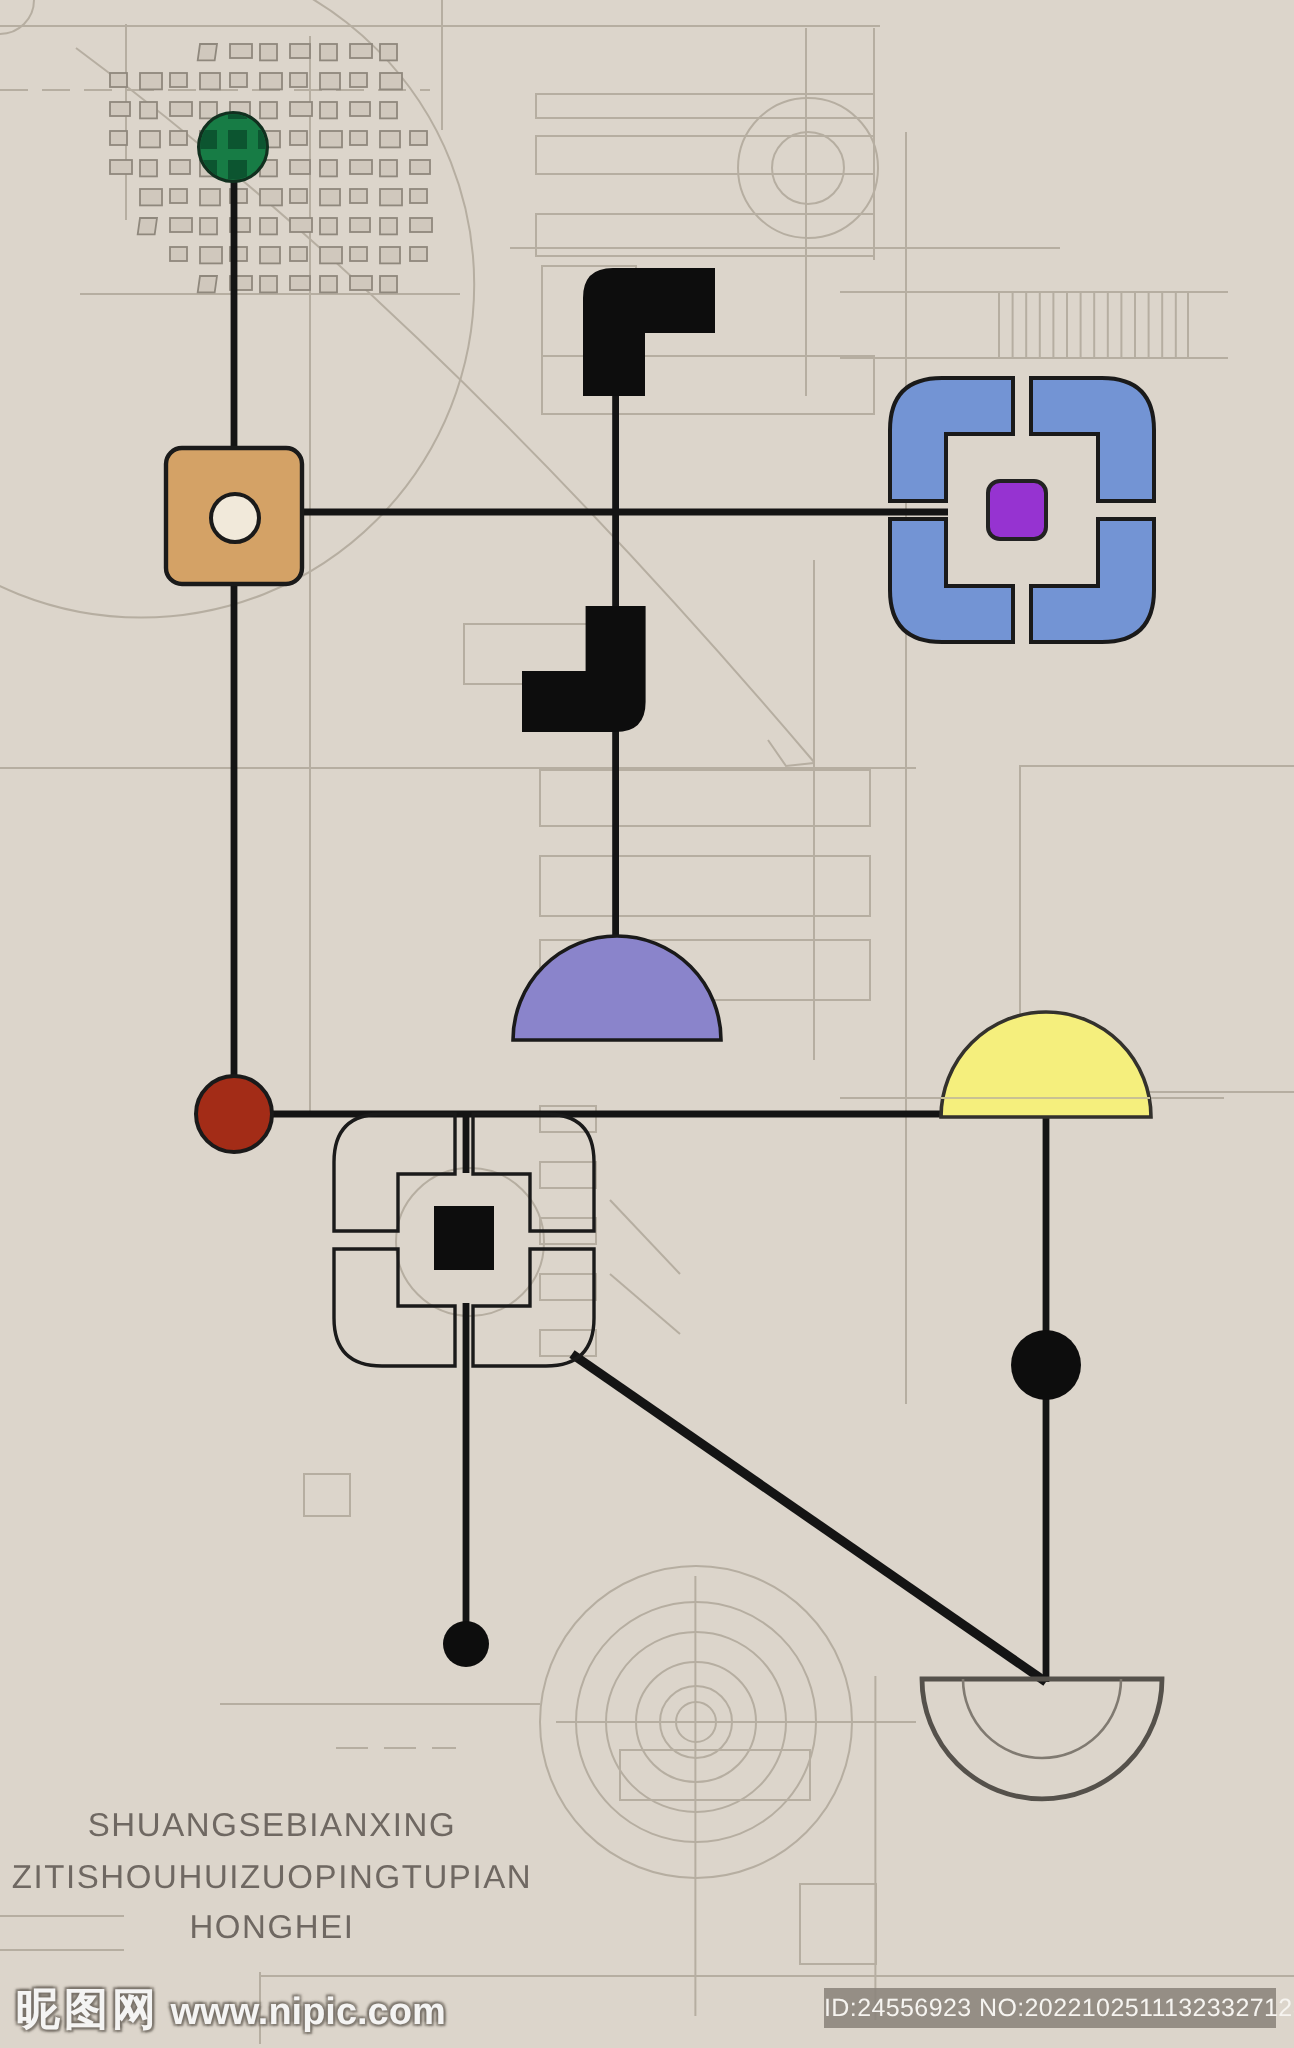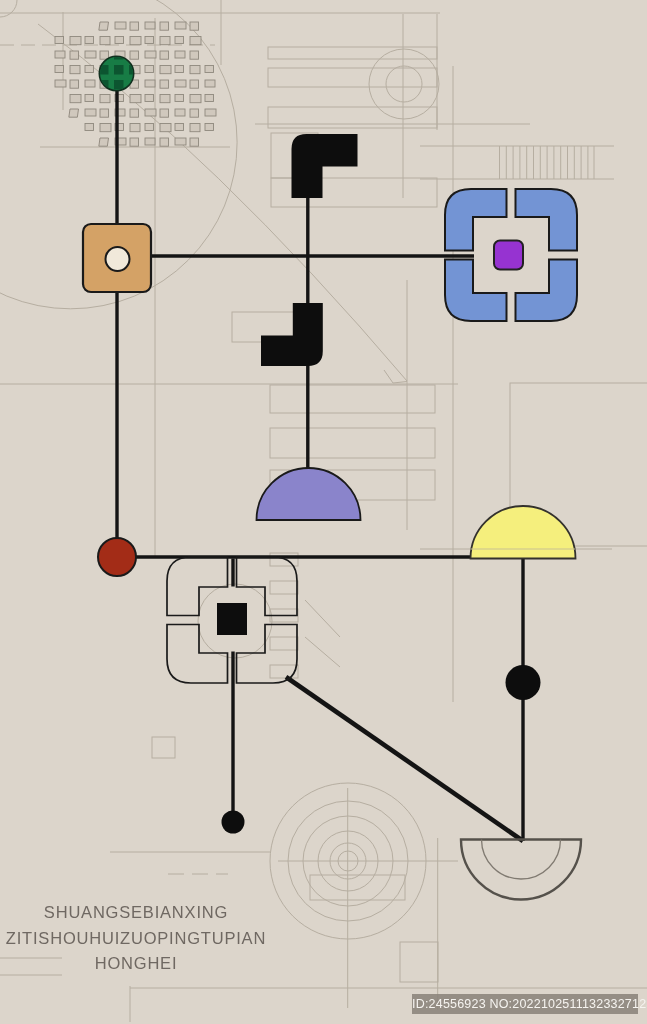--- a/index.html
+++ b/index.html
@@ -275,14 +275,15 @@
     <path d="M 481.5 839.5 A 39.5 39.5 0 0 0 560.5 839.5" fill="none" stroke="#807a71" stroke-width="1.3"></path>
   </g>
 
   <g font-family="Liberation Sans, sans-serif" font-size="16.5" letter-spacing="0.8" fill="#6f6862" text-anchor="middle">
     <text x="136" y="918">SHUANGSEBIANXING</text>
     <text x="136" y="944">ZITISHOUHUIZUOPINGTUPIAN</text>
     <text x="136" y="969">HONGHEI</text>
   </g>
 </svg>
 
+  <div class="wm-left"><span class="cn">昵图网</span><span class="url"> www.nipic.com</span></div>
   <div class="wm-id">ID:24556923 NO:20221025111323327123</div>
 </div>
 
 </body></html>

